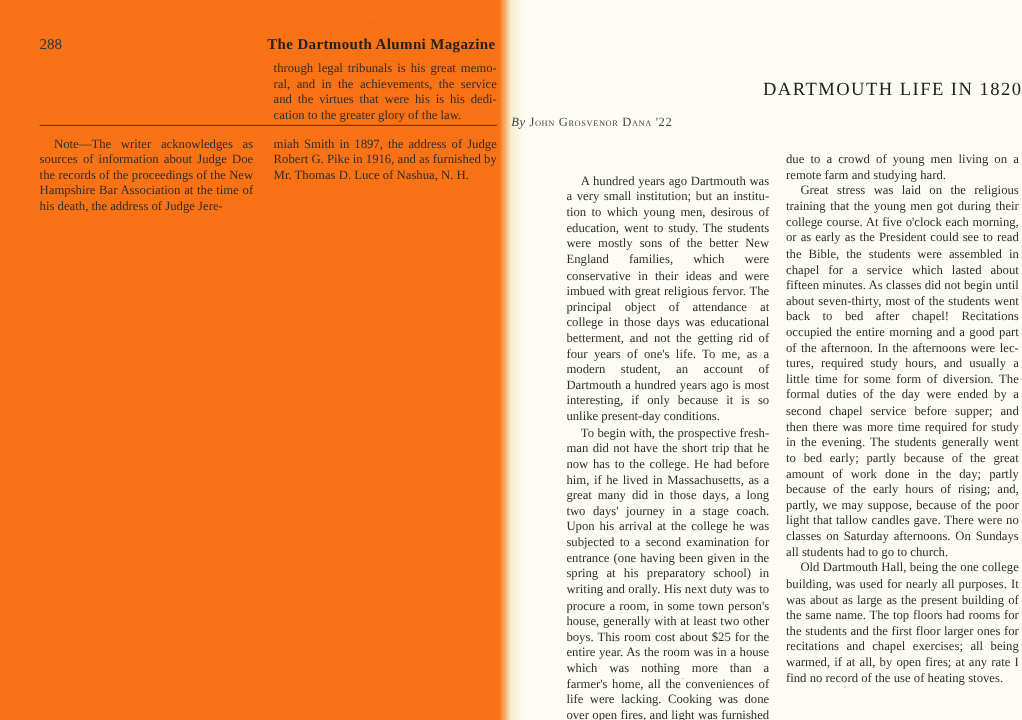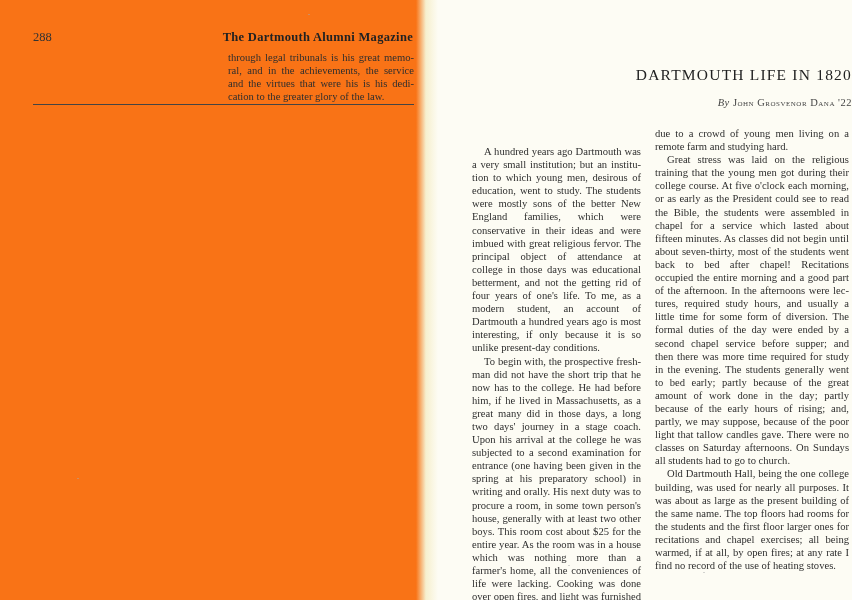--- a/index.html
+++ b/index.html
@@ -33,21 +33,21 @@
   .col p.noindent { text-indent:0; }
   .rule {
     position:absolute; left:33px; top:104px; width:381px; height:0;
     border-top:1.2px solid #444;
   }
   .article-title {
     position:absolute; top:66px; left:426px; width:426px; text-align:right;
     font-size:15.5px; letter-spacing:1.2px; color:#222;
   }
   .byline {
-    position:absolute; top:97px; left:426px; width:426px; text-align:right;
+    position:absolute; top:97px; left:426px; width:426px; text-align:left;
     font-size:10.5px; color:#444; letter-spacing:0.5px;
   }
   .byline .by { font-style:italic; }
   .byline .name { font-variant:small-caps; }
   .speck { position:absolute; width:2px; height:1px; background:#aaa; opacity:.5; }
 </style>
 </head>
 <body>
 
 <div class="page page-left">
@@ -55,20 +55,26 @@
     <span class="page-number">288</span>
     <span class="journal-title">The Dartmouth Alumni Magazine</span>
   </div>
 
   <div class="col" style="left:228px; top:51px; width:186px;">
     <p class="noindent">through legal tribunals is his great memo­ral, and in the achievements, the service and the virtues that were his is his dedi­cation to the greater glory of the law.</p>
   </div>
 
   <div class="rule"></div>
 
+  <div class="col" style="left:33px; top:114px; width:178px;">
+    <p>Note—The writer acknowledges as sources of information about Judge Doe the records of the proceedings of the New Hampshire Bar Association at the time of his death, the address of Judge Jere-</p>
+  </div>
+  <div class="col" style="left:228px; top:114px; width:186px;">
+    <p class="noindent">miah Smith in 1897, the address of Judge Robert G. Pike in 1916, and as furnished by Mr. Thomas D. Luce of Nashua, N. H.</p>
+  </div>
 </div>
 
 <div class="page page-right"></div>
 <div class="gutter"></div>
 
 <div class="article-title">DARTMOUTH LIFE IN 1820</div>
 <div class="byline">
   <span class="by">By</span>
   <span class="name">John Grosvenor Dana</span>
   <span class="cls">'22</span>

